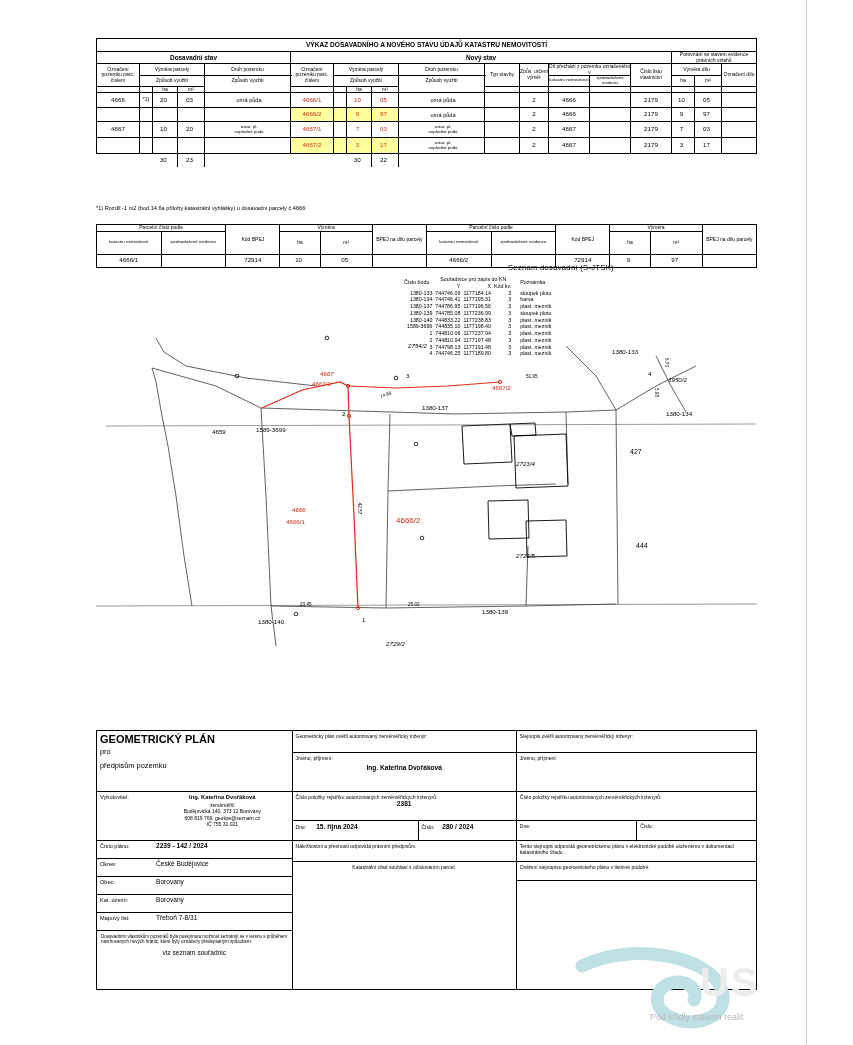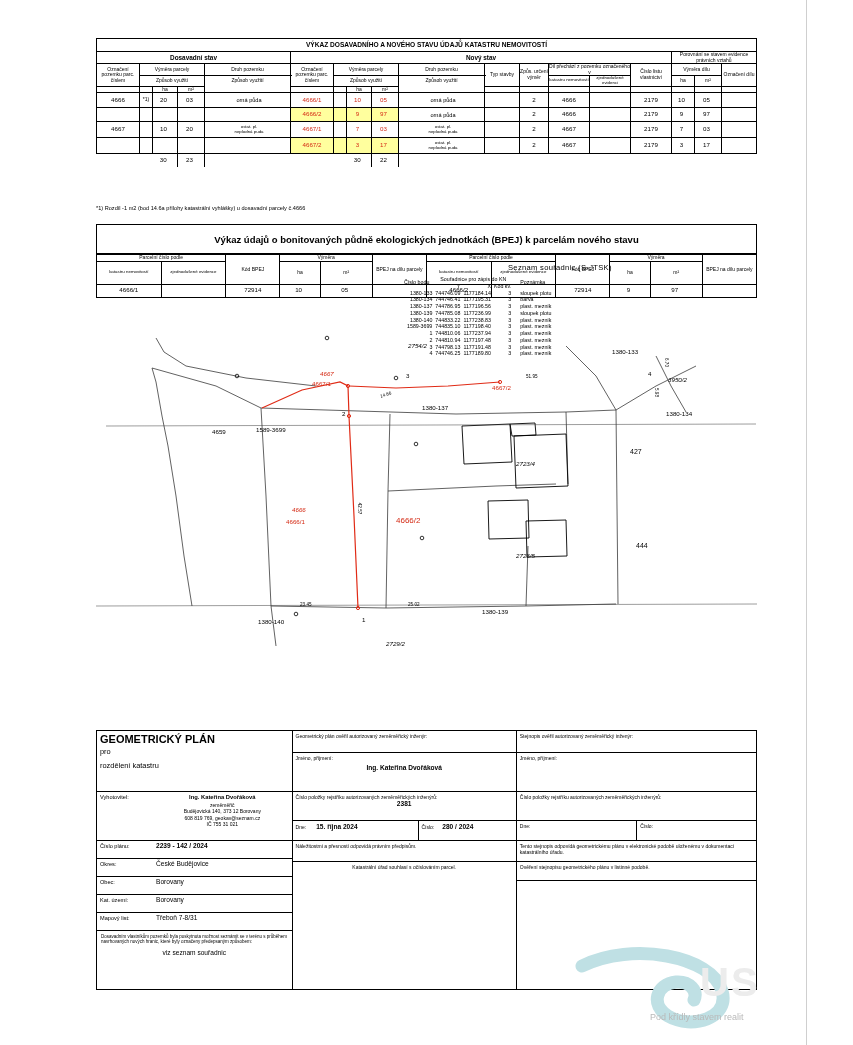--- a/index.html
+++ b/index.html
@@ -250,21 +250,20 @@
       <td style="border:none"></td>
           <td style="border:none"></td>
           <td style="border:none"></td>
     </tr>
   </tbody>
     </table>
 
   <div class="note">*1) Rozdíl -1 m2 (bod 14.6a přílohy katastrální vyhlášky) u dosavadní parcely č.4666</div>
 
   <div id="bpej-wrap">
-    <div id="bpej-title">Výkaz údajů o bonitovaných půdně ekologických jednotkách (BPEJ) k parcelám nového stavu</div>
     <table class="bt" id="tbl-bpej">
       <tbody>
           <tr>
         <td colspan="2" style="width:110px" class="hdr">Parcelní číslo podle</td>
         <td rowspan="2" style="width:46px" class="hdr">Kód BPEJ</td>
         <td colspan="2" style="width:78px" class="hdr">Výměra</td>
         <td rowspan="2" style="width:46px" class="hdr">BPEJ na dílu parcely</td>
         <td colspan="2" style="width:110px" class="hdr">Parcelní číslo podle</td>
         <td rowspan="2" style="width:46px" class="hdr">Kód BPEJ</td>
         <td colspan="2" style="width:78px" class="hdr">Výměra</td>
@@ -386,21 +385,21 @@
     <div class="mlabel tiny" style="left:284px;top:76px;transform:rotate(-18deg)">14.66</div>
     <div class="mlabel tiny" style="left:566px;top:44px;transform:rotate(90deg)">6.70</div>
     <div class="mlabel tiny" style="left:556px;top:74px;transform:rotate(90deg)">5.98</div>
     <div class="mlabel tiny" style="left:430px;top:58px">51.95</div>
     <div class="mlabel tiny" style="left:258px;top:190px;transform:rotate(90deg)">42.57</div>
     <div class="mlabel tiny" style="left:204px;top:286px">23.45</div>
     <div class="mlabel tiny" style="left:312px;top:286px">25.02</div>
   </div>
 
   <div id="coords">
-    <div class="ch" style="margin-left:104px;margin-bottom:4px">Seznam souřadnic (S-JTSK)</div>
+    <div class="ch" style="margin-left:104px;margin-bottom:4px">Seznam dosavadní (S-JTSK)</div>
     <table>
       <tbody>
           <tr>
         <td rowspan="2" class="cr" style="padding-right:6px">Číslo bodu</td>
         <td colspan="3" style="text-align:center">Souřadnice pro zápis do KN</td>
         <td rowspan="2" style="padding-left:6px">Poznámka</td>
       </tr>
       <tr>
         <td class="cr">Y</td>
         <td class="cr">X</td>
@@ -481,21 +480,21 @@
   </div>
 
   <div id="form">
     <table class="bt">
 
       <tbody>
           <tr>
         <td rowspan="2" style="width:196px;height:56px">
           <div class="gp-title">GEOMETRICKÝ PLÁN</div>
           <div class="gp-sub">pro</div>
-          <div class="gp-sub" style="margin-top:5px">rozdělení katastru</div>
+          <div class="gp-sub" style="margin-top:5px">předpisům pozemku</div>
         </td>
         <td colspan="2" style="width:222px;height:13px" class="lbl">Geometrický plán ověřil autorizovaný zeměměřický inženýr:</td>
         <td colspan="2" style="width:243px" class="lbl">Stejnopis ověřil autorizovaný zeměměřický inženýr:</td>
       </tr>
       <tr>
         <td colspan="2" style="height:26px">
           <div class="lbl">Jméno, příjmení:</div>
           <div class="valb" style="text-align:center;margin-top:2px">Ing. Kateřina Dvořáková</div>
         </td>
         <td colspan="2">

